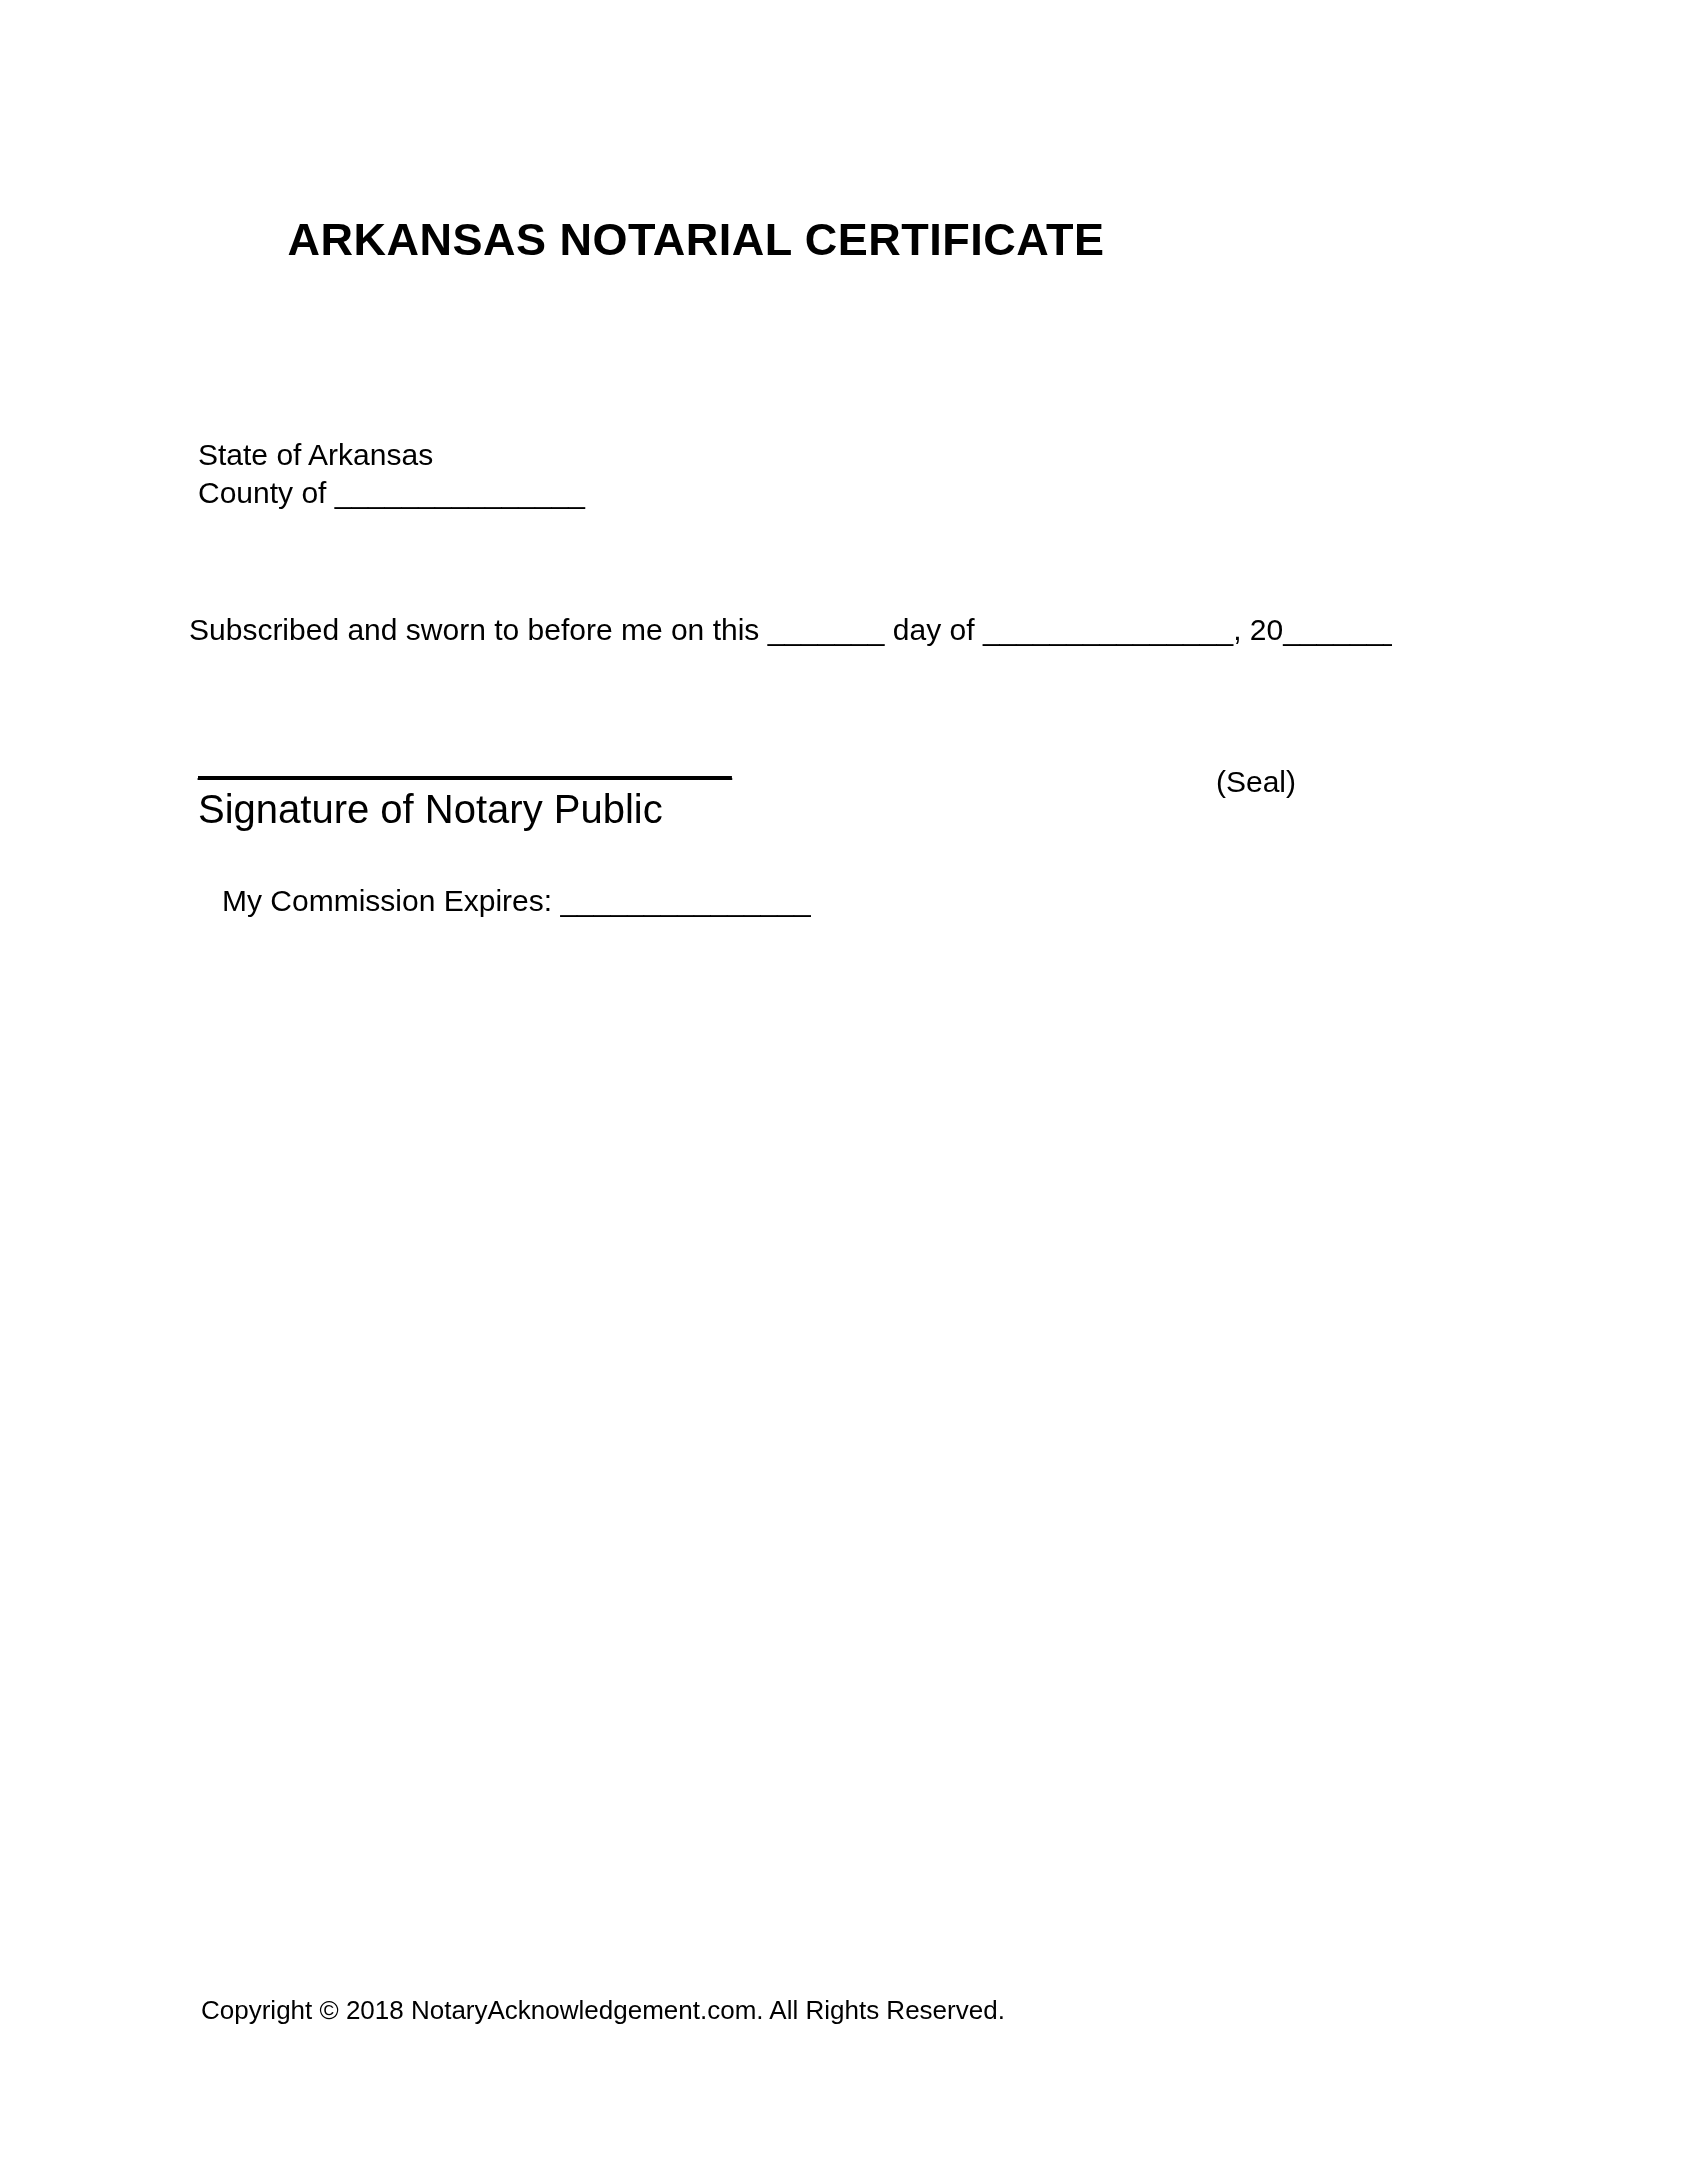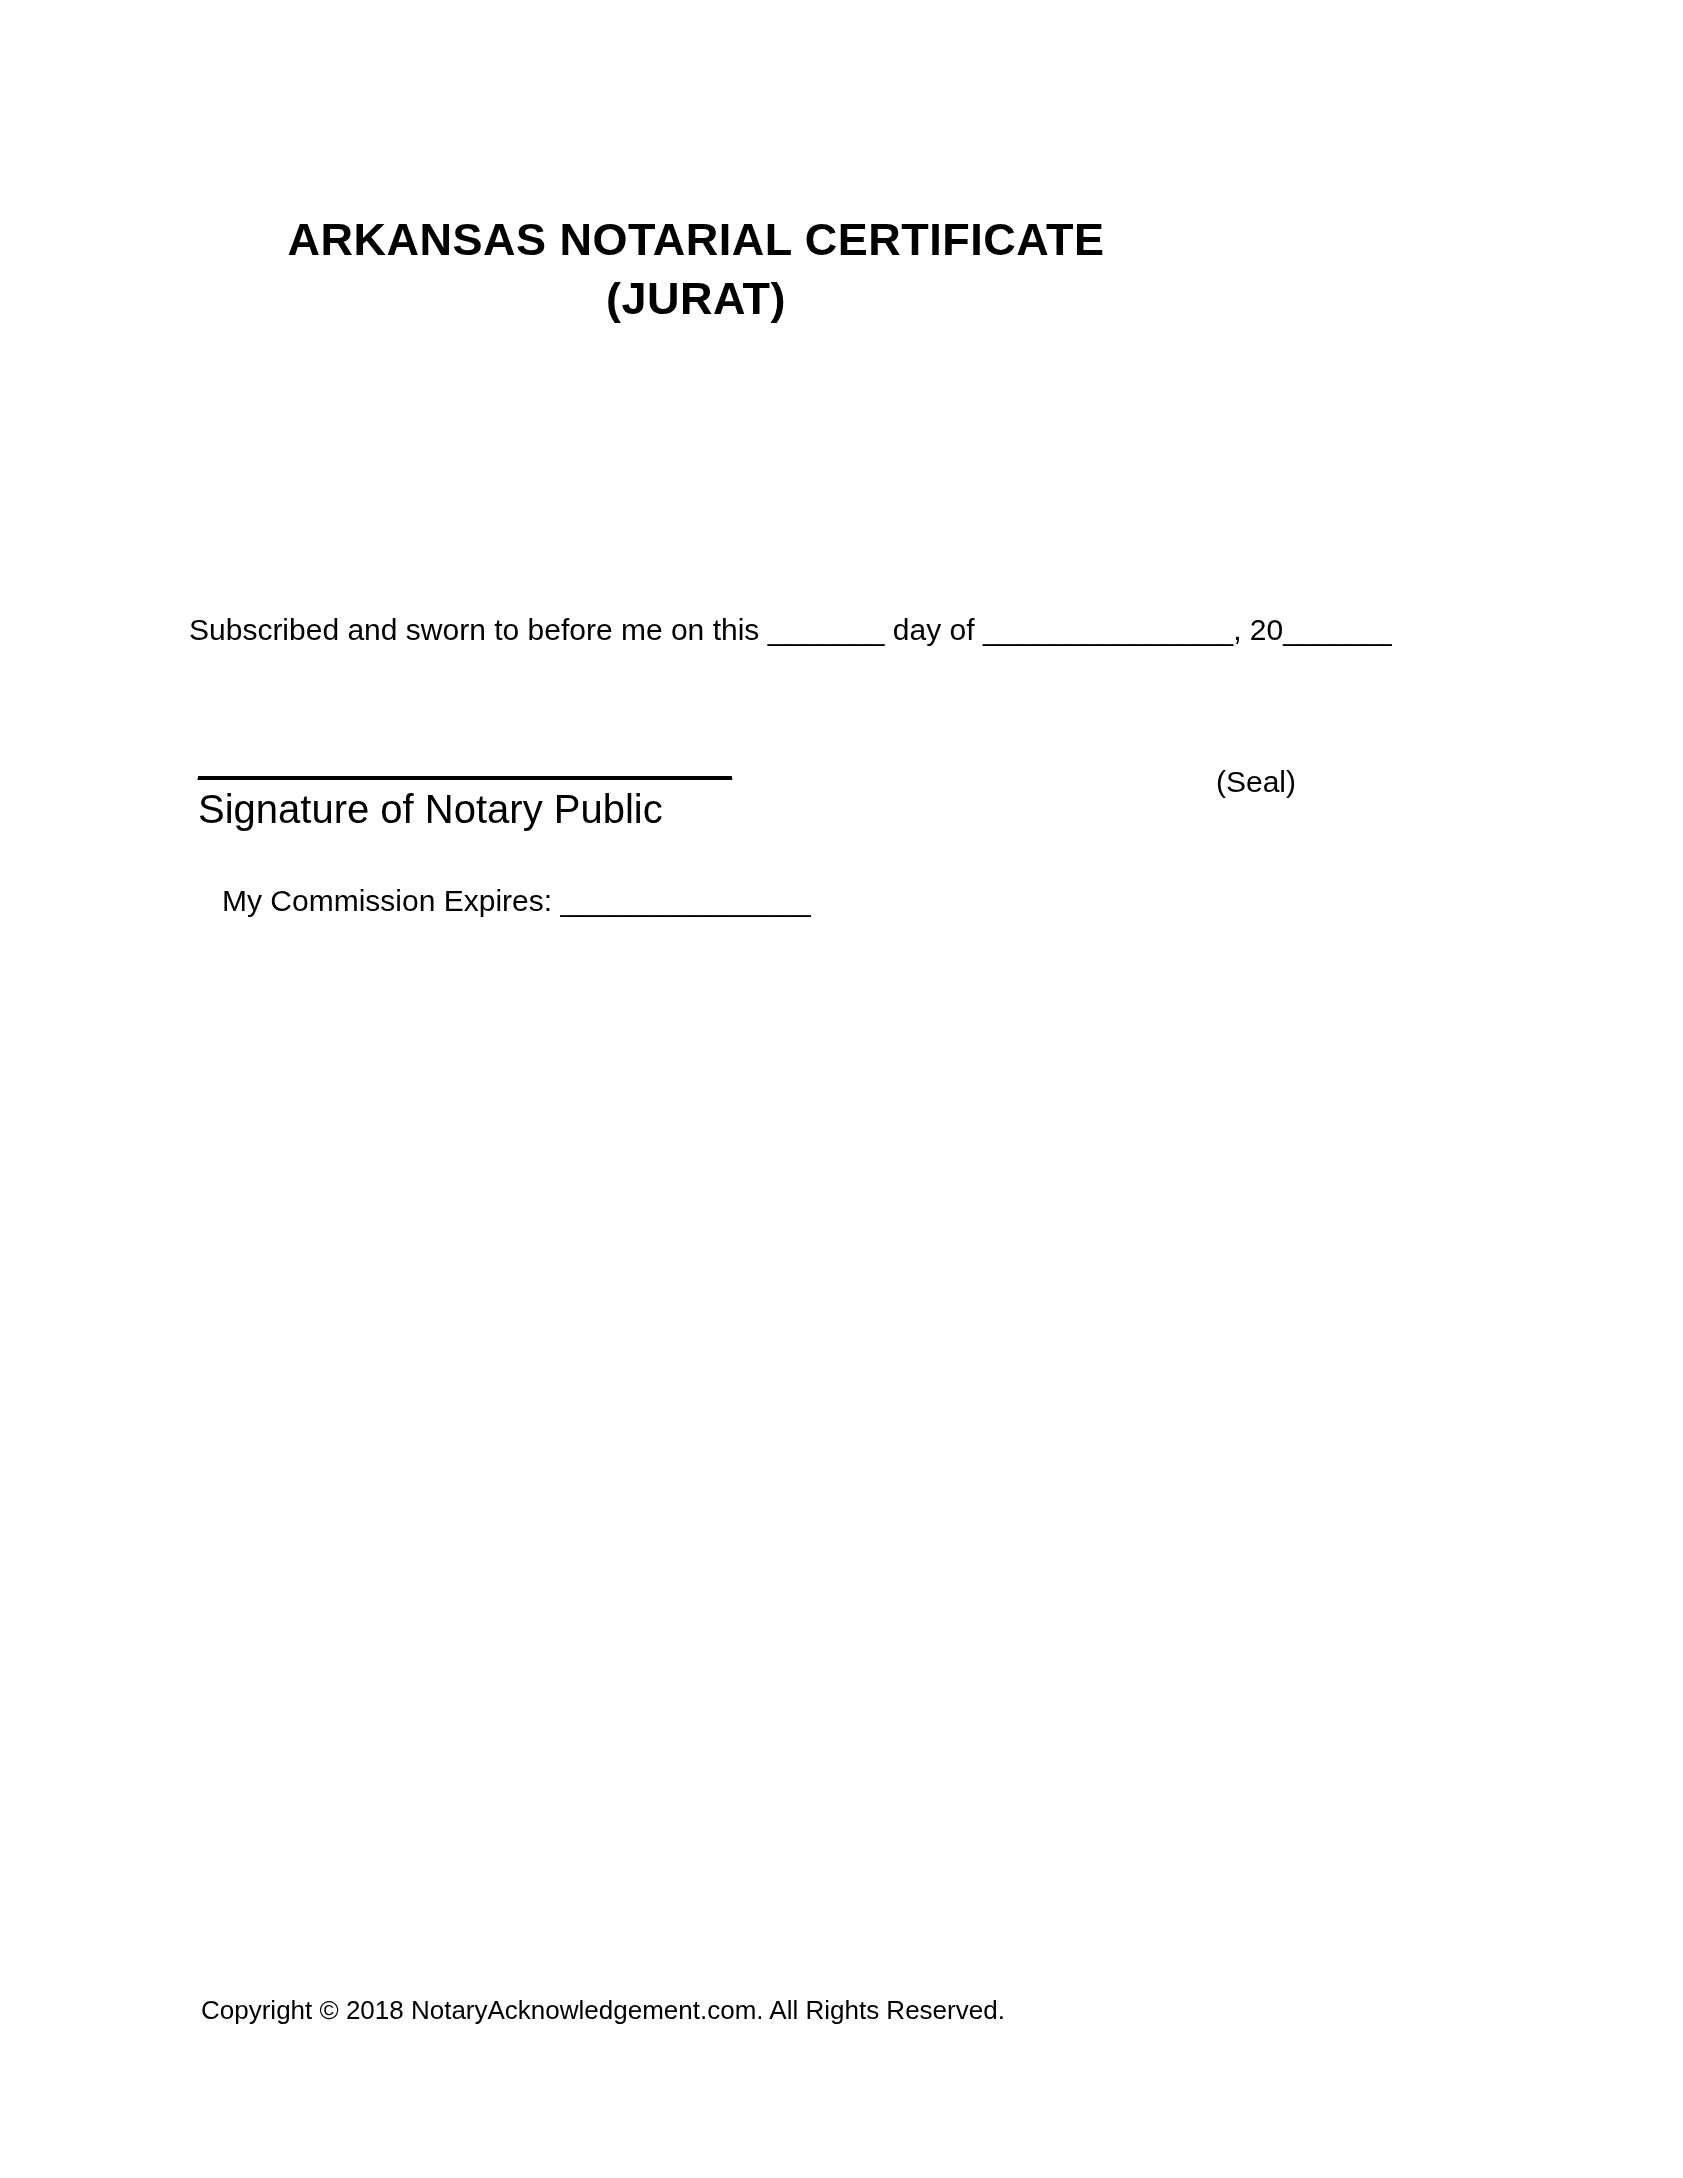--- a/index.html
+++ b/index.html
@@ -78,23 +78,26 @@
   }
   .blank { letter-spacing: 0; }
 </style>
 </head>
 <body>
 
 <div class="page">
 
   <div class="doc-title">
     <div>ARKANSAS NOTARIAL CERTIFICATE</div>
-    <div>(JURAT)</div>
   </div>
 
+  <div class="venue">
+    <div>State of Arkansas</div>
+    <div><span>County of </span><span class="blank">_______________</span></div>
+  </div>
 
   <div class="jurat-line">
     <span>Subscribed and sworn to before me on this </span><span class="blank">_______</span><span> day of </span><span class="blank">_______________</span><span>, 20</span><span class="blank">_______</span><span>.</span>
   </div>
 
   <div class="signature-row">
     <span class="blank">________________________________</span>
     <span class="seal">(Seal)</span>
   </div>
 

